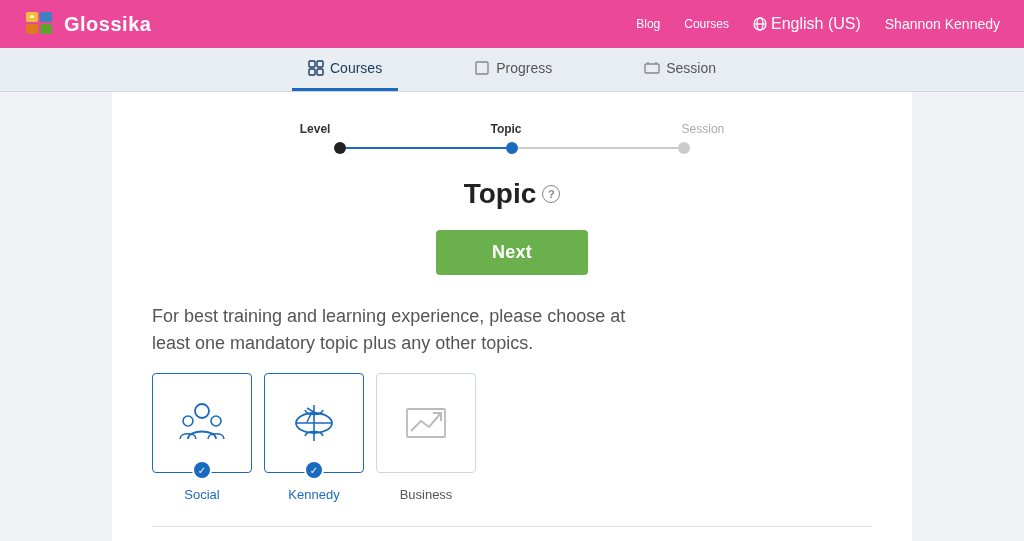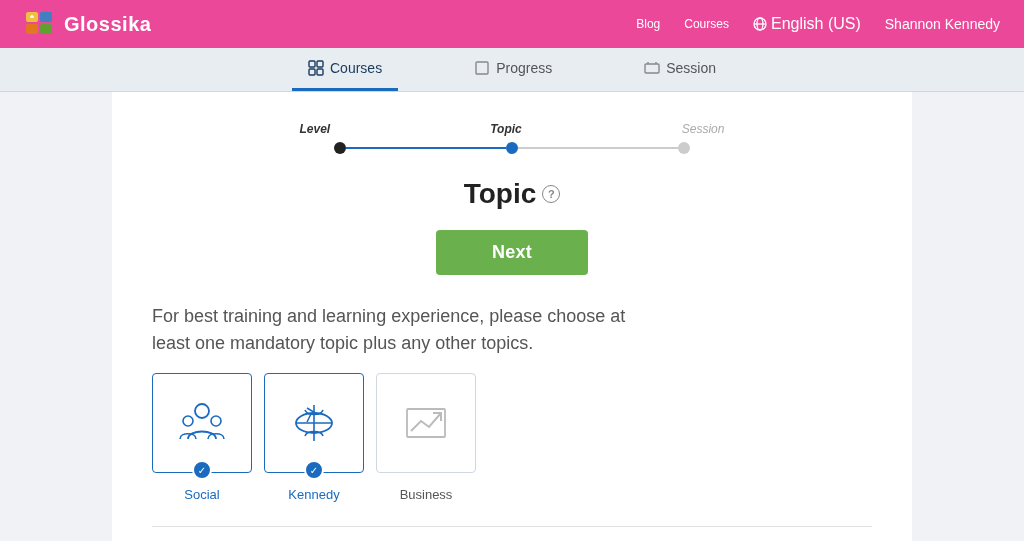--- a/index.html
+++ b/index.html
@@ -281,21 +281,21 @@
       <line x1="4" y1="4" x2="4" y2="2" stroke="#888" stroke-width="1.4"></line>
       <line x1="12" y1="4" x2="12" y2="2" stroke="#888" stroke-width="1.4"></line>
     </svg>
     <span>Session</span>
   </a>
 </nav>
 
 <main class="main-content">
 
   <div style="display:flex; flex-direction:column; align-items:center; margin-bottom:24px;">
-    <div style="display:flex; align-items:flex-end; gap:0; margin-bottom:0;font-style:italic;">
+    <div style="display:flex; align-items:flex-end; gap:0; margin-bottom:0;">
       <div style="display:flex;flex-direction:column;align-items:center;">
         <span style="font-size:12px;font-weight:600;color:#333;margin-bottom:6px;">Level</span>
       </div>
       <div style="width:160px;"></div>
       <div style="display:flex;flex-direction:column;align-items:center;">
         <span style="font-size:12px;font-weight:600;color:#333;margin-bottom:6px;">Topic</span>
       </div>
       <div style="width:160px;"></div>
       <div style="display:flex;flex-direction:column;align-items:center;">
         <span style="font-size:12px;color:#aaa;margin-bottom:6px;">Session</span>

